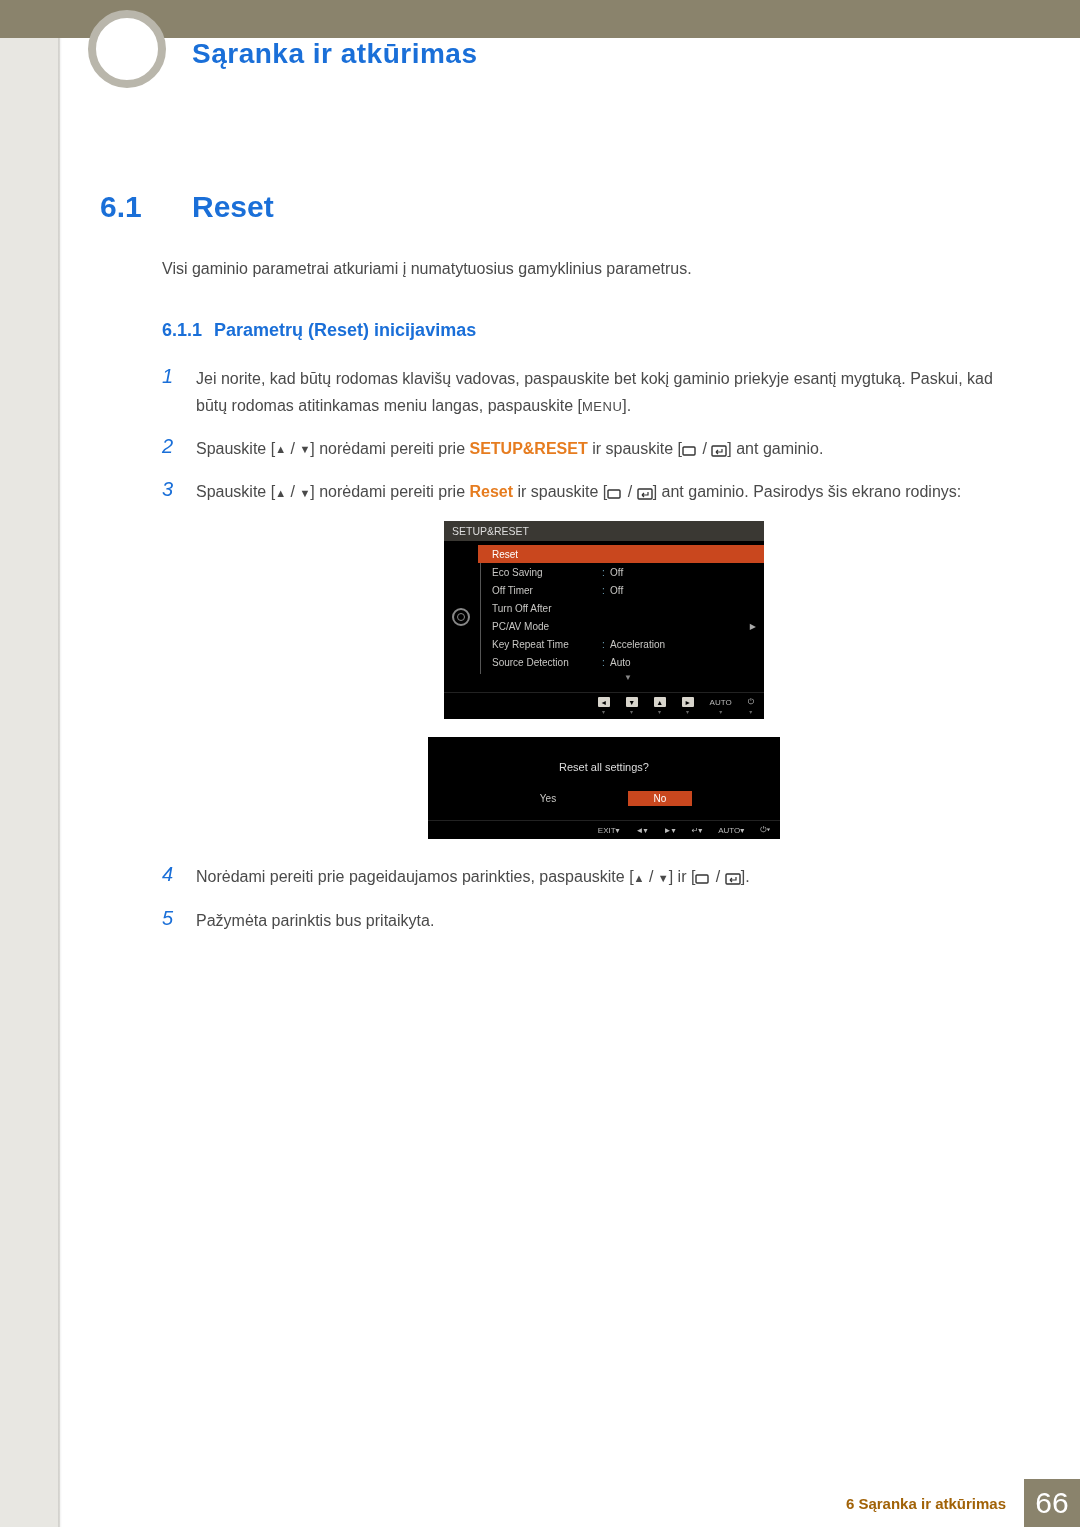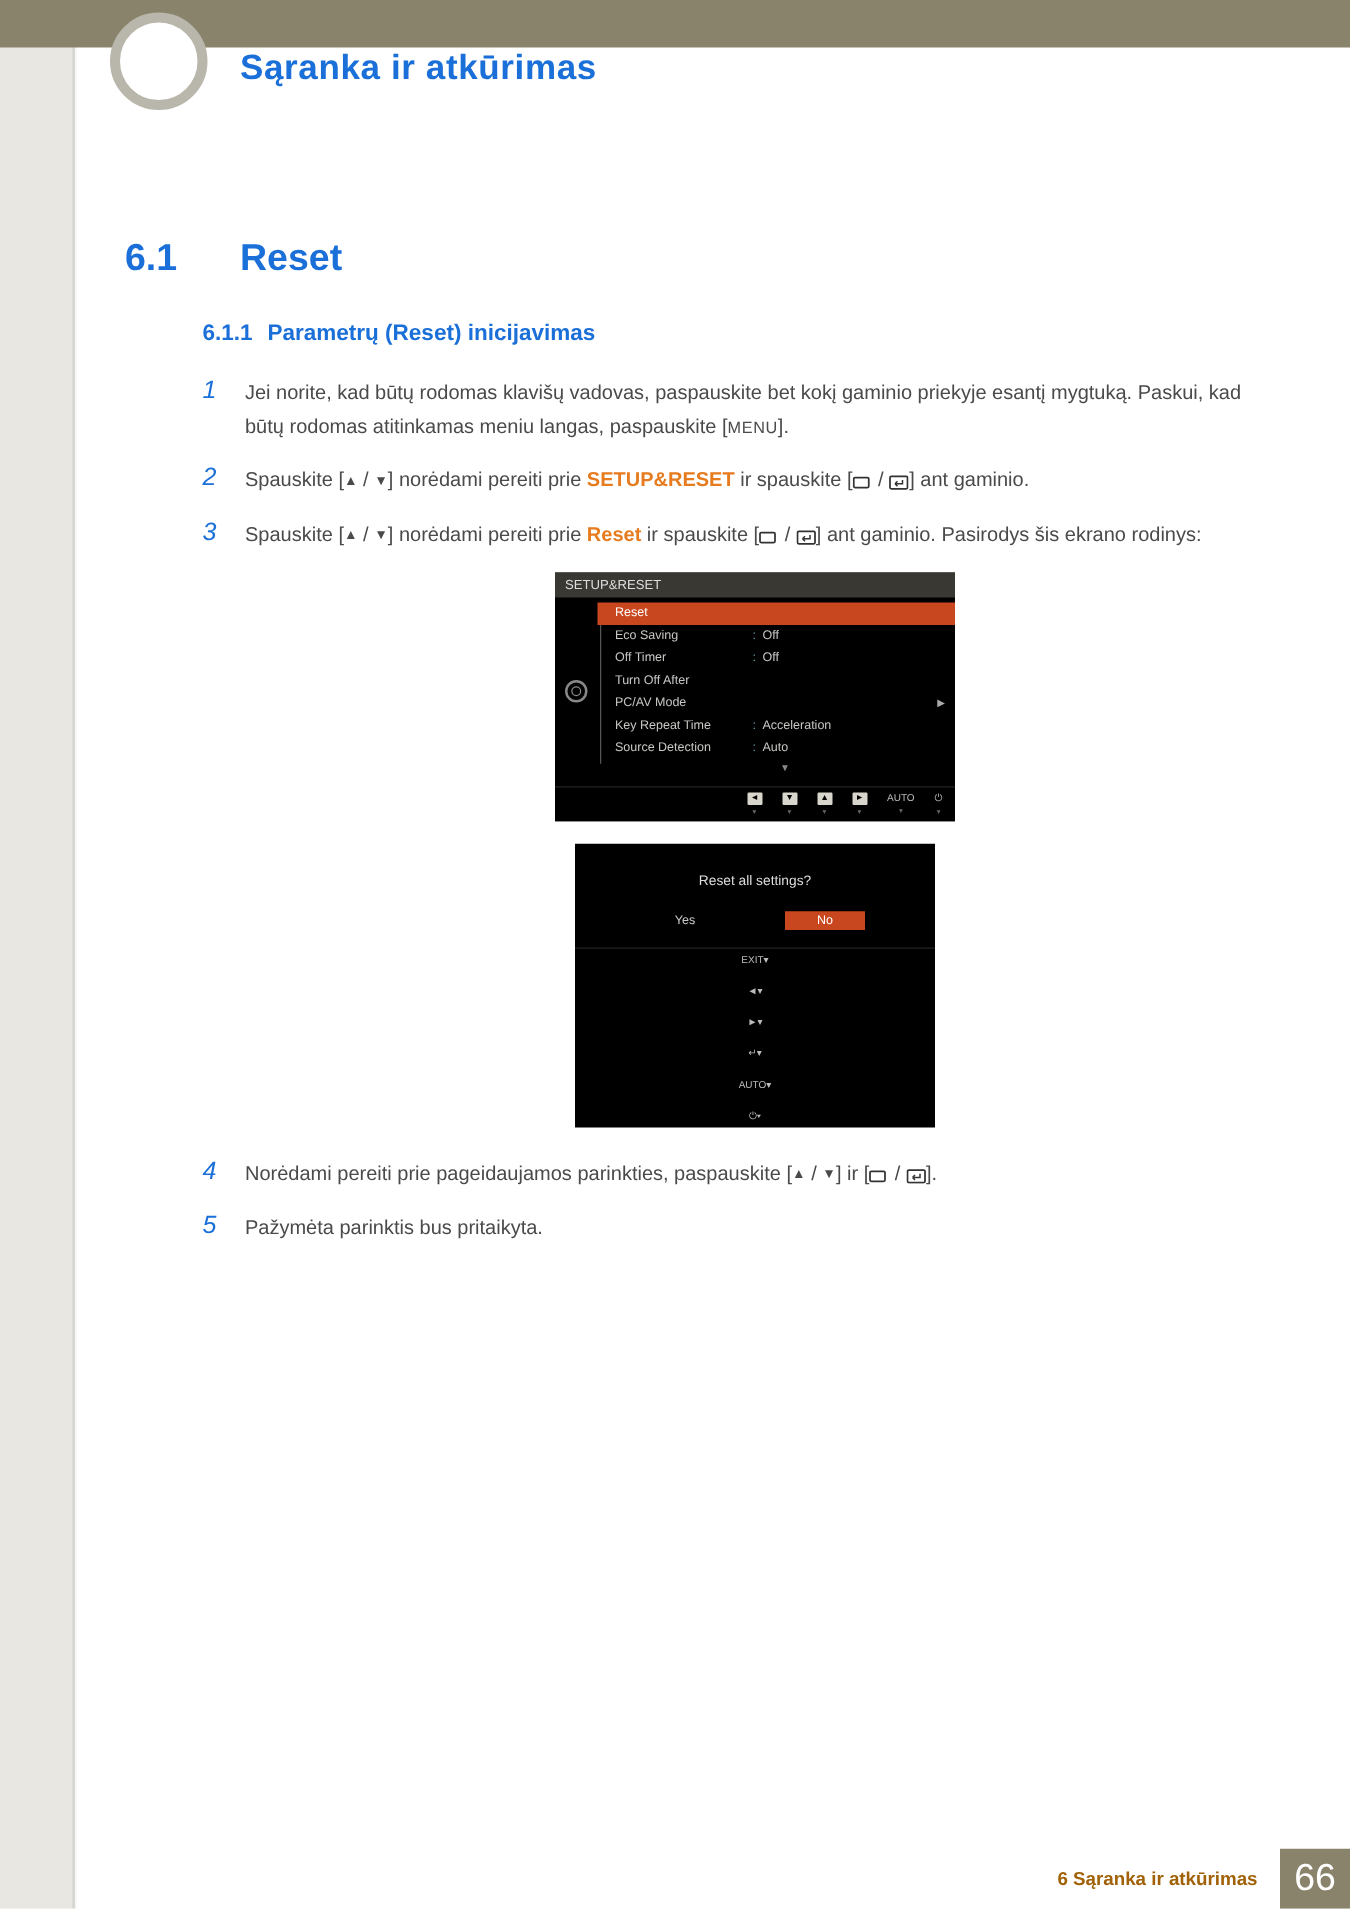--- a/index.html
+++ b/index.html
@@ -113,34 +113,34 @@
     display:flex; justify-content:flex-end; align-items:center;
     gap:16px; padding: 4px 10px; background:#000; border-top:1px solid #222;
     font-size:8px; color:#bbb;
   }
   .osd-footer .fbtn { display:flex; flex-direction:column; align-items:center; gap:1px; }
   .osd-footer .fglyph { background:#d8d5cc; color:#000; width:12px; height:10px; display:flex;align-items:center;justify-content:center; font-size:7px; border-radius:1px; }
   .osd-footer .ftick { color:#666; font-size:6px; }
   
   .osd2 {
     margin: 0 auto 24px auto;
-    width: 288px;
+    width: 352px;
     background: #000;
     color: #c8c7c4;
     font-size: 10px;
   }
   .osd2-body { padding: 24px 0 14px 0; text-align:center; }
   .osd2-q { font-size: 11px; margin-bottom: 18px; color:#ddd; }
   .osd2-opts { display:flex; gap:48px; justify-content:center; }
   .osd2-opt { width:64px; padding:2px 0; font-size:10px; }
   .osd2-opt.sel { background:#c9471e; color:#fff; }
   .osd2-footer {
     display:flex; justify-content:flex-end; align-items:center;
     gap:16px; padding: 4px 10px; border-top:1px solid #222;
-    font-size:8px; color:#bbb;flex-direction:column;
+    font-size:8px; color:#bbb;
   }
   
   .footer {
     position:absolute; bottom:0; left:0; right:0; height:48px;
     display:flex; justify-content:flex-end; align-items:stretch;
   }
   .footer-text {
     display:flex; align-items:center; padding: 0 18px;
     font-size:15px; color:#a16207; font-weight:bold;
   }
@@ -166,20 +166,21 @@
 
 <div class="chapter-title">Sąranka ir atkūrimas</div>
 
 <div class="content">
 
   <div class="sec-row">
     <div class="sec-num">6.1</div>
     <div class="sec-title">Reset</div>
   </div>
 
+  <div class="intro-text">Visi gaminio parametrai atkuriami į numatytuosius gamyklinius parametrus.</div>
 
   <div class="subsec-row">
     <div class="subsec-num">6.1.1</div>
     <div class="subsec-title">Parametrų (Reset) inicijavimas</div>
   </div>
 
   <ol class="steps">
     <li>
       <span class="step-num">1</span>
       <span class="step-body">

